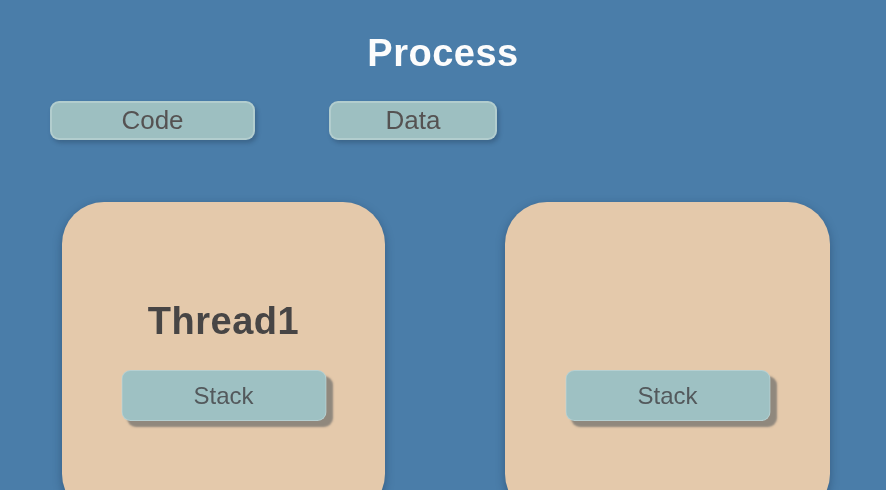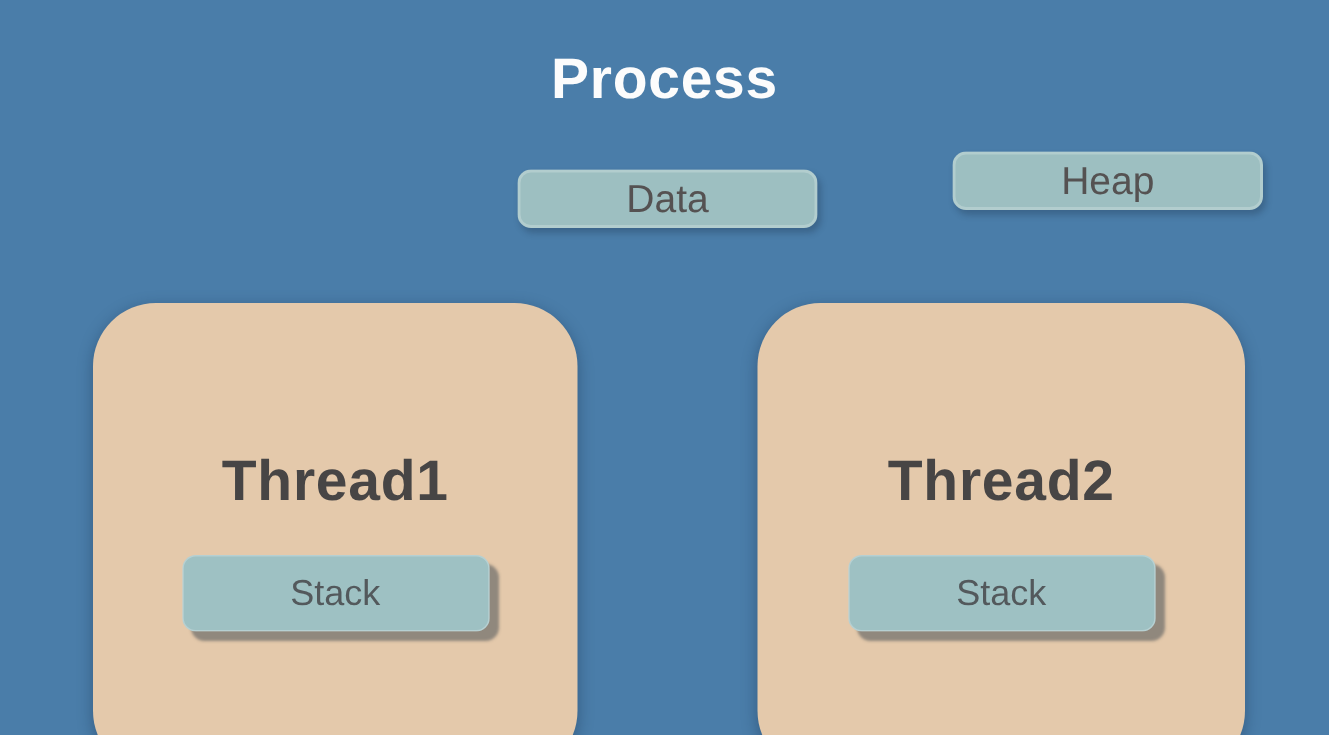--- a/index.html
+++ b/index.html
@@ -36,21 +36,21 @@
     border: 2px solid rgba(255, 255, 255, 0.22);
     box-sizing: border-box;
     display: flex;
     align-items: center;
     justify-content: center;
     font-size: 26px;
     color: #555252;
     box-shadow: 2px 3px 4px rgba(25, 45, 70, 0.30);
   }
   #segment-code { left: 50px;  width: 205px; }
-  #segment-data { left: 345px; width: 200px; margin-top: 12px; }
+  #segment-data { left: 329px; width: 168px; }
   #segment-heap { left: 635px; width: 207px; }
 
   .thread {
     position: absolute;
     top: 202px;
     height: 314px;
     border-radius: 42px;
     background: #E4C9AB;
     box-shadow: 0 3px 10px rgba(15, 35, 60, 0.35);
     text-decoration: underline;
@@ -88,28 +88,27 @@
     box-shadow: 6px 6px 2px rgba(75, 82, 88, 0.55);
   }
 </style>
 </head>
 <body>
 
 <div id="canvas">
 
   <div class="title">Process</div>
 
+  <div class="segment" id="segment-code">Code</div>
 
   <div class="segment" id="segment-data">Data</div>
 
-  <div class="segment" id="segment-heap">Heap</div>
 
   <div class="thread" id="thread-1">
     <div class="thread-label">Thread1</div>
     <div class="stack">Stack</div>
   </div>
 
   <div class="thread" id="thread-2">
-    <div class="thread-label">Thread2</div>
     <div class="stack">Stack</div>
   </div>
 
 </div>
 
 </body></html>

